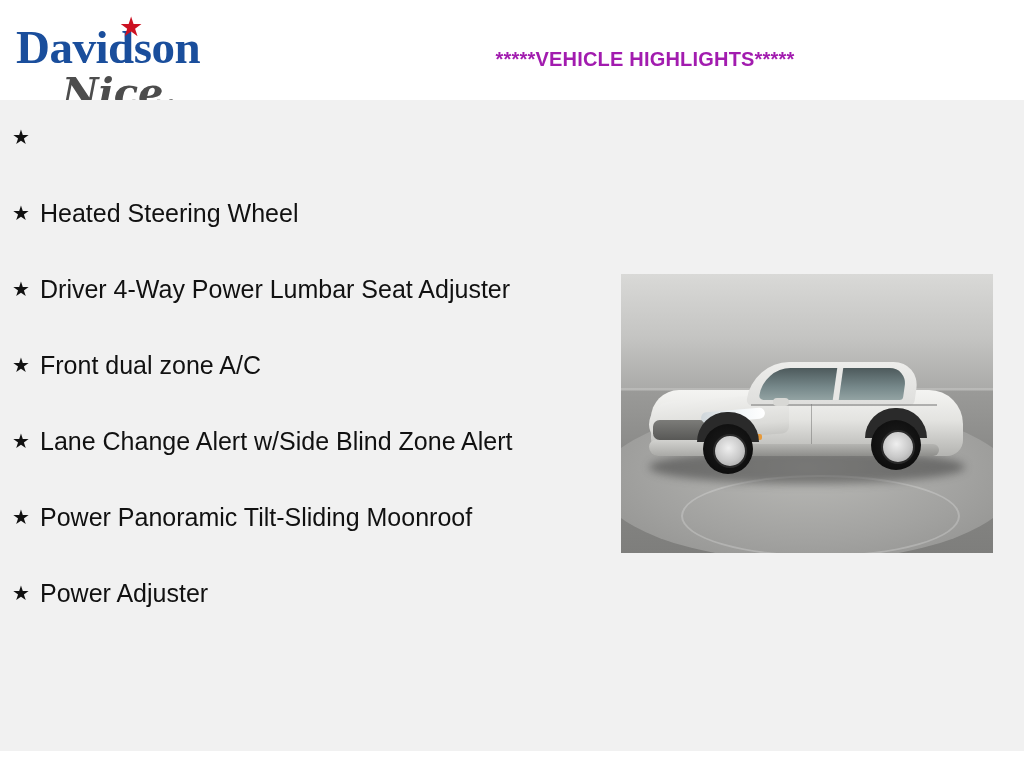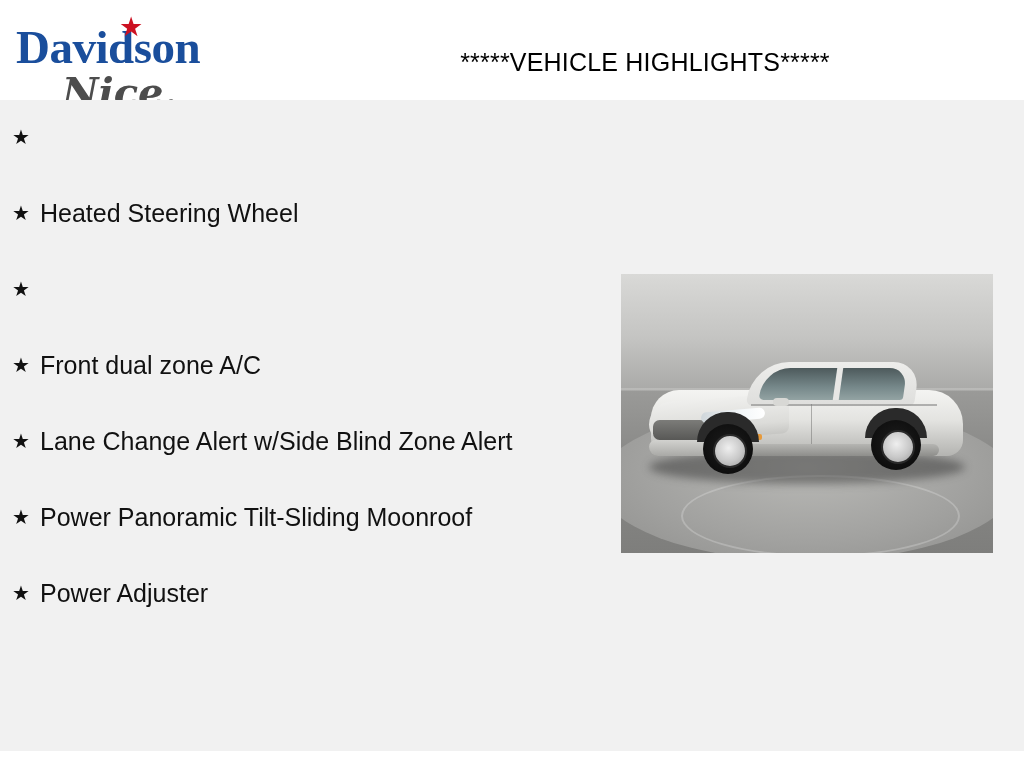--- a/index.html
+++ b/index.html
@@ -90,23 +90,23 @@
     border-radius: 3px;
     transform: rotate(38deg);
   }
 
   .highlights-title {
     position: absolute;
     left: 300px;
     top: 48px;
     width: 690px;
     text-align: center;
-    font-size: 25px;
-    font-weight: normal;
-    color: #000000;
+    font-size: 20px;
+    font-weight: bold;
+    color: #a21caf;
     letter-spacing: 0.2px;
   }
 
   
   .content {
     position: relative;
     width: 1024px;
     height: 637px;
     background: #f1f1f1;
   }
@@ -393,20 +393,21 @@
   <ul class="features">
     <li class="feature-item">
       <span class="feature-bullet">★</span>
     </li>
     <li class="feature-item">
       <span class="feature-bullet">★</span>
       <span class="feature-label">Heated Steering Wheel</span>
     </li>
     <li class="feature-item">
       <span class="feature-bullet">★</span>
+      <span class="feature-label">Driver 4-Way Power Lumbar Seat Adjuster</span>
     </li>
     <li class="feature-item">
       <span class="feature-bullet">★</span>
       <span class="feature-label">Front dual zone A/C</span>
     </li>
     <li class="feature-item">
       <span class="feature-bullet">★</span>
       <span class="feature-label">Lane Change Alert w/Side Blind Zone Alert</span>
     </li>
     <li class="feature-item">

